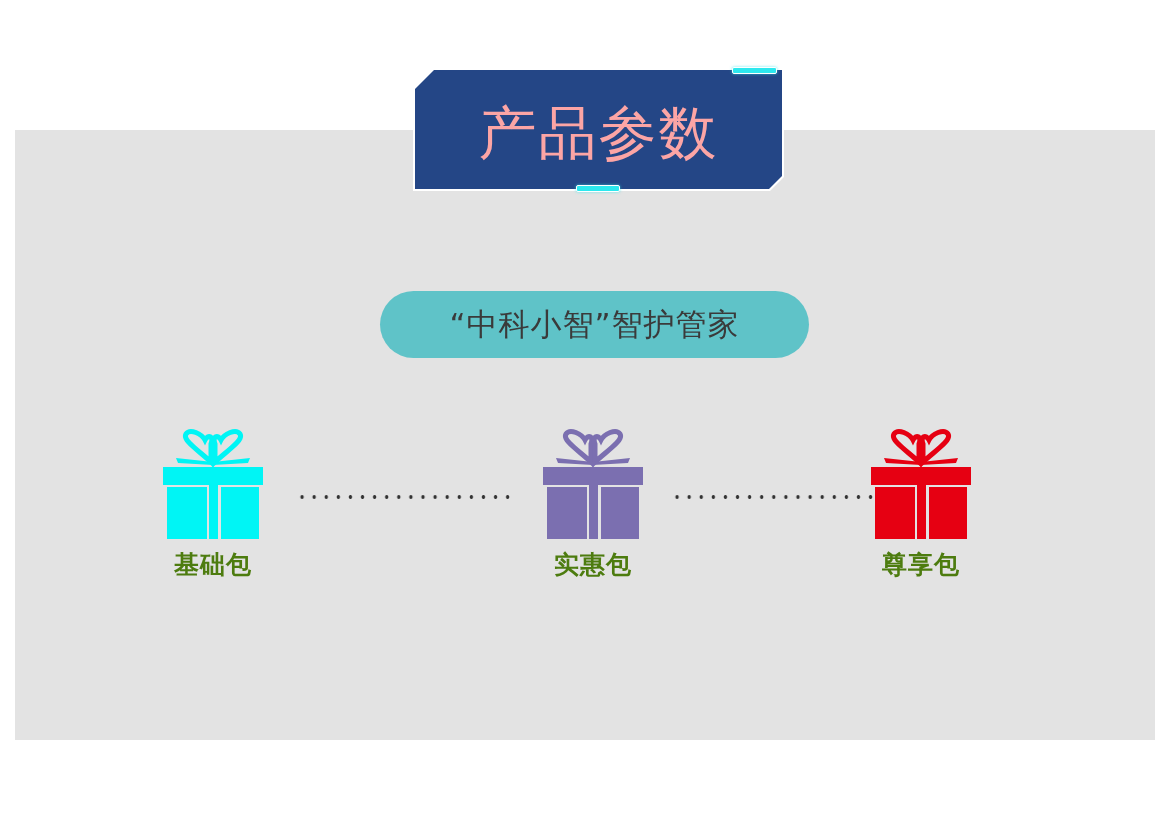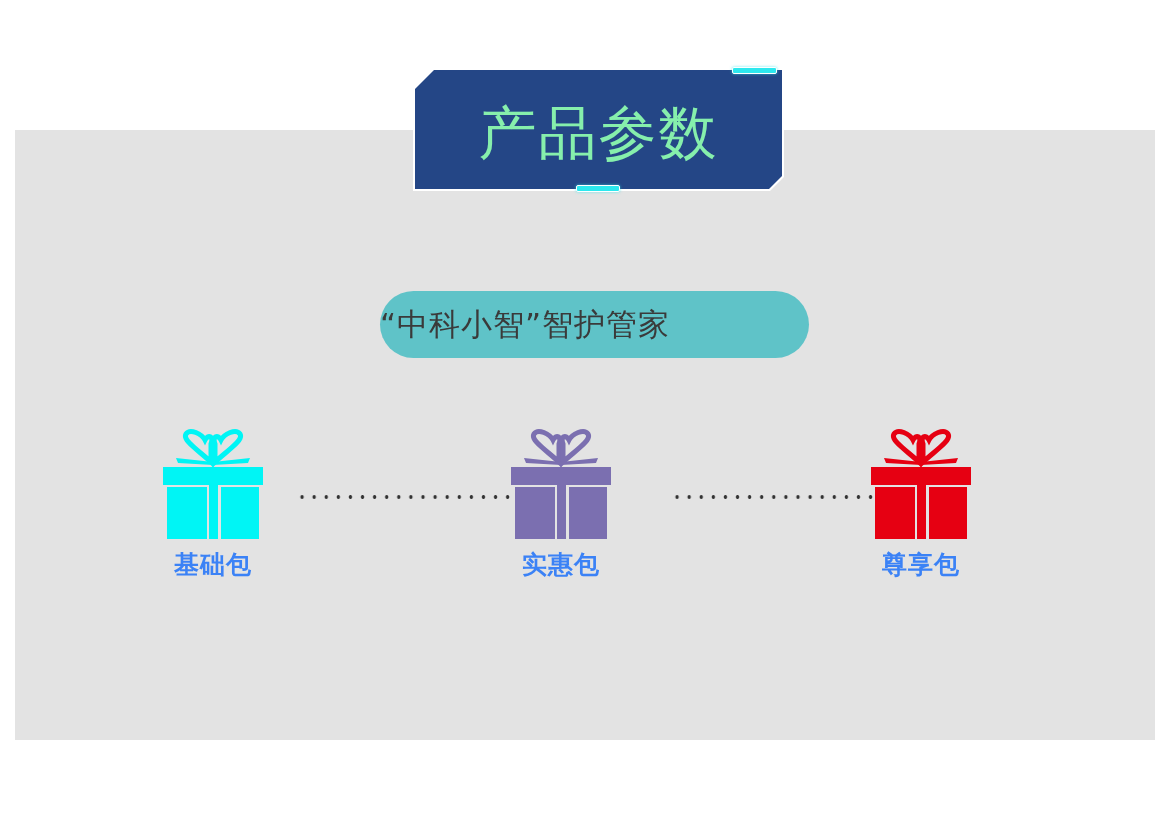--- a/index.html
+++ b/index.html
@@ -37,21 +37,21 @@
       top: 2px;
       right: 2px;
       bottom: 2px;
       background: #244686;
       clip-path: polygon(19px 0, 100% 0, 100% calc(100% - 13px), calc(100% - 13px) 100%, 0 100%, 0 19px);
       display: flex;
       align-items: center;
       justify-content: center;
     }
     .banner-title {
-      color: #86efac;
+      color: #fca5a5;
       font-size: 58px;
       letter-spacing: 2px;
       font-family: "DejaVu Sans", sans-serif;
       line-height: 1;
       margin-top: 6px;
     }
     .tab {
       position: absolute;
       height: 5px;
       background: #2de8ee;
@@ -64,20 +64,21 @@
     .pill {
       position: absolute;
       left: 380px;
       top: 291px;
       width: 429px;
       height: 67px;
       border-radius: 34px;
       background: #5fc3c8;
       display: flex;
       align-items: center;
+      justify-content: center;
     }
     .pill-text {
       color: #3a3a3a;
       font-size: 31px;
       letter-spacing: 1px;
       font-family: "DejaVu Sans", sans-serif;
     }
     .pkg {
       position: absolute;
       top: 428px;
@@ -90,25 +91,25 @@
       top: 0;
     }
     .pkg-label {
       position: absolute;
       top: 120px;
       left: 0;
       width: 110px;
       text-align: center;
       font-size: 25px;
       font-weight: bold;
-      color: #3b82f6;
+      color: #4d7c0f;
       letter-spacing: 1px;
     }
     .pkg-basic { left: 158px; }
-    .pkg-value { left: 506px; }
+    .pkg-value { left: 538px; }
     .pkg-premium { left: 866px; }
     .dots {
       position: absolute;
       top: 494px;
       height: 6px;
       background-image: radial-gradient(circle, #333333 1.6px, transparent 2px);
       background-size: 12.1px 6px;
       background-repeat: repeat-x;
     }
     .dots-1 { left: 296px; width: 218px; }

